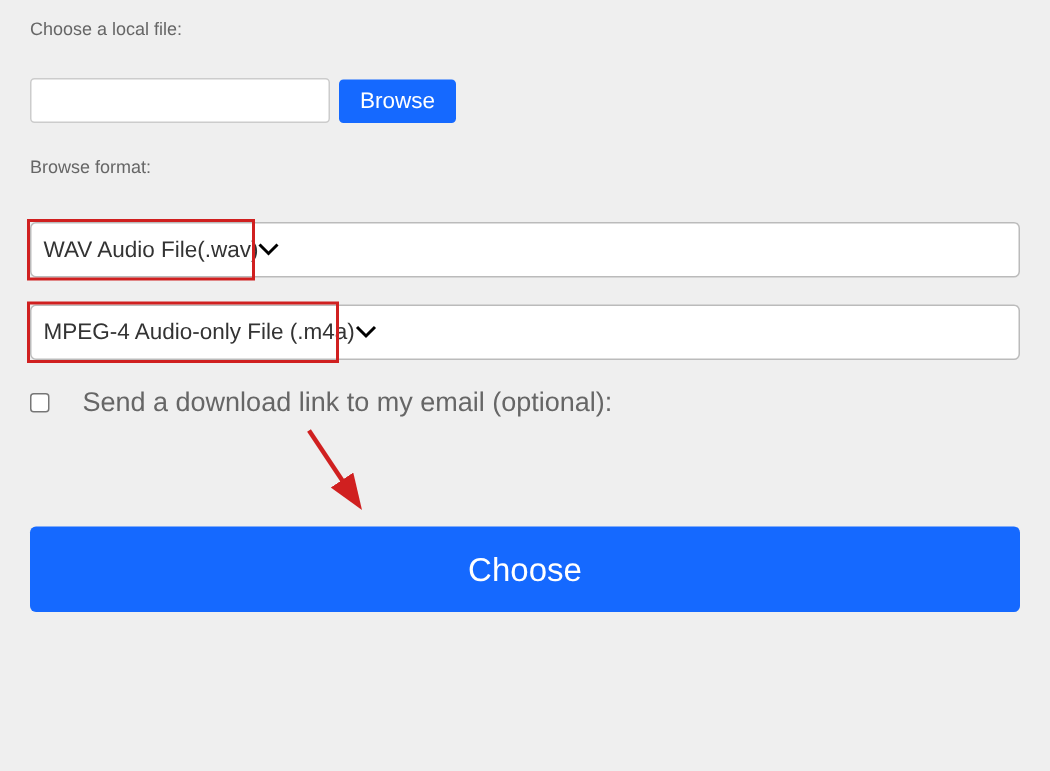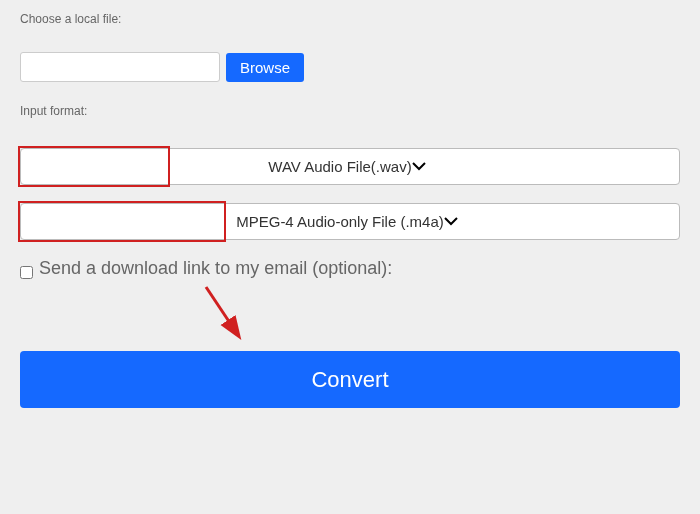--- a/index.html
+++ b/index.html
@@ -50,21 +50,21 @@
       margin-bottom: 18px;
     }
     .select-box {
       width: 100%;
       height: 37px;
       background: #fff;
       border: 1px solid #bbb;
       border-radius: 4px;
       display: flex;
       align-items: center;
-      justify-content: center;
+      justify-content: flex-start;
       padding: 0 14px 0 8px;
       font-size: 15px;
       color: #333;
       cursor: pointer;
       position: relative;
     }
     .highlight-overlay {
       position: absolute;
       top: -2px;
       left: -2px;
@@ -76,22 +76,22 @@
     .highlight-1 { width: 152px; }
     .highlight-2 { width: 208px; }
     .chevron {
       font-size: 16px;
       color: #000;
     }
     .label-inputformat { margin-bottom: 30px; }
     .label-outputformat { margin-bottom: 30px; }
     .checkbox-row {
       display: flex;
-      align-items: flex-end;
-      gap: 4px;
+      align-items: center;
+      gap: 20px;
       font-size: 18px;
       color: #666;
       margin-top: 10px;
       margin-bottom: 10px;
     }
     .checkbox-row input[type="checkbox"] {
       width: 13px;
       height: 13px;
       margin: 0 2px 0 0;
     }
@@ -122,21 +122,21 @@
 <body>
 
 <div class="container">
   <div class="label">Choose a local file:</div>
 
   <div class="file-row">
     <input type="text" class="file-input" value="" style="">
     <button class="browse-btn">Browse</button>
   </div>
 
-  <div class="label label-inputformat">Input format:</div>
+  <div class="label label-inputformat">Browse format:</div>
 
   <div class="select-row">
     <div class="highlight-overlay highlight-1"></div>
     <div class="select-box">
       <span>WAV Audio File(.wav)</span>
       <svg class="chevron" width="14" height="9" viewBox="0 0 14 9">
           <path d="M1 1 L7 7 L13 1" stroke="#000" stroke-width="2" fill="none"></path>
         </svg>
     </div>
   </div>
@@ -161,14 +161,14 @@
     <svg class="arrow-svg" width="60" height="70" viewBox="0 0 60 70">
       <defs>
         <marker id="ah" markerWidth="10" markerHeight="10" refX="6" refY="3" orient="auto">
           <path d="M0,0 L8,3 L0,6 Z" fill="#d02020"></path>
         </marker>
       </defs>
       <line x1="10" y1="8" x2="42" y2="56" stroke="#d02020" stroke-width="3" marker-end="url(#ah)"></line>
     </svg>
   </div>
 
-  <button class="convert-btn">Convert</button>
+  <button class="convert-btn">Choose</button>
 </div>
 
 </body></html>

